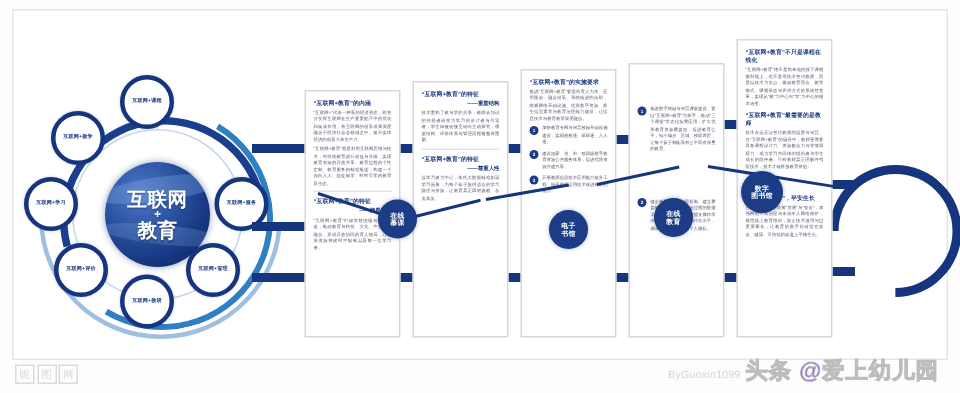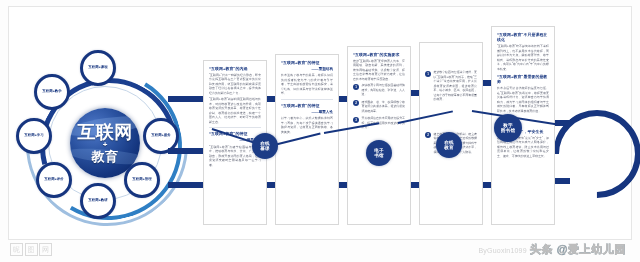--- a/index.html
+++ b/index.html
@@ -27,21 +27,21 @@
     background:rgba(140,180,235,.30);border-radius:50%;transform:rotate(-8deg);
   }
   .globe::after{
     content:"";position:absolute;left:-4px;top:42px;width:86px;height:13px;
     background:rgba(140,180,235,.22);border-radius:50%;transform:rotate(6deg);
   }
   .globe-text{
     position:absolute;inset:0;display:flex;flex-direction:column;align-items:center;justify-content:center;
     color:#fff;font-weight:bold;line-height:1.03;z-index:3;text-shadow:0 1px 1px rgba(0,0,0,.35);
   }
-  .gt1{font-size:18px;letter-spacing:.4px;}
+  .gt1{font-size:13px;letter-spacing:.4px;}
   .gt2{font-size:8px;margin:0px 0;}
   .gt3{font-size:13px;letter-spacing:.4px;}
 
   
   .arc{position:absolute;border-style:solid;border-color:transparent;border-radius:50%;}
   .arcA{left:26px;top:26px;width:128px;height:128px;border-width:5px;border-top-color:#1b3f8f;border-left-color:#1b3f8f;transform:rotate(30deg);}
   .arcB{left:20px;top:20px;width:140px;height:140px;border-width:4px;border-right-color:#2f7fc4;border-bottom-color:#2f7fc4;transform:rotate(-14deg);}
   .arcC{left:12px;top:12px;width:156px;height:156px;border-width:3px;border-top-color:#9fbfe0;border-right-color:#9fbfe0;transform:rotate(140deg);}
   .arcD{left:34px;top:34px;width:112px;height:112px;border-width:1px;border-color:#c6d6e8;}
 
@@ -100,21 +100,21 @@
   
   .diag{position:absolute;background:#16357f;transform-origin:0 50%;height:1.8px;z-index:2;}
 
   
   .wm-left{position:absolute;left:10px;bottom:6px;display:flex;align-items:center;gap:4px;opacity:.5;}
   .wm-box{display:flex;gap:1.5px;}
   .wm-sq{width:11px;height:11px;border:1.5px solid #b9b9b9;color:#b9b9b9;font-size:7px;display:flex;align-items:center;justify-content:center;}
   .wm-url{font-size:10px;color:#c0c0c0;letter-spacing:.6px;font-weight:bold;}
   .wm-right{position:absolute;right:14px;bottom:5px;display:flex;align-items:baseline;gap:3px;}
   .wm-by{font-size:7px;color:#d3d3d3;letter-spacing:.2px;}
-  .wm-tt{font-size:11px;color:#0c4a6e;font-weight:bold;letter-spacing:.6px;
+  .wm-tt{font-size:15px;color:#8b5cf6;font-weight:bold;letter-spacing:.6px;
          -webkit-text-stroke:.6px #bdbdbd;}
 </style>
 </head>
 <body>
 
 <div id="stage">
   <div class="frame"></div>
 
   <div class="cluster">
     <div class="arc arcC"></div>

